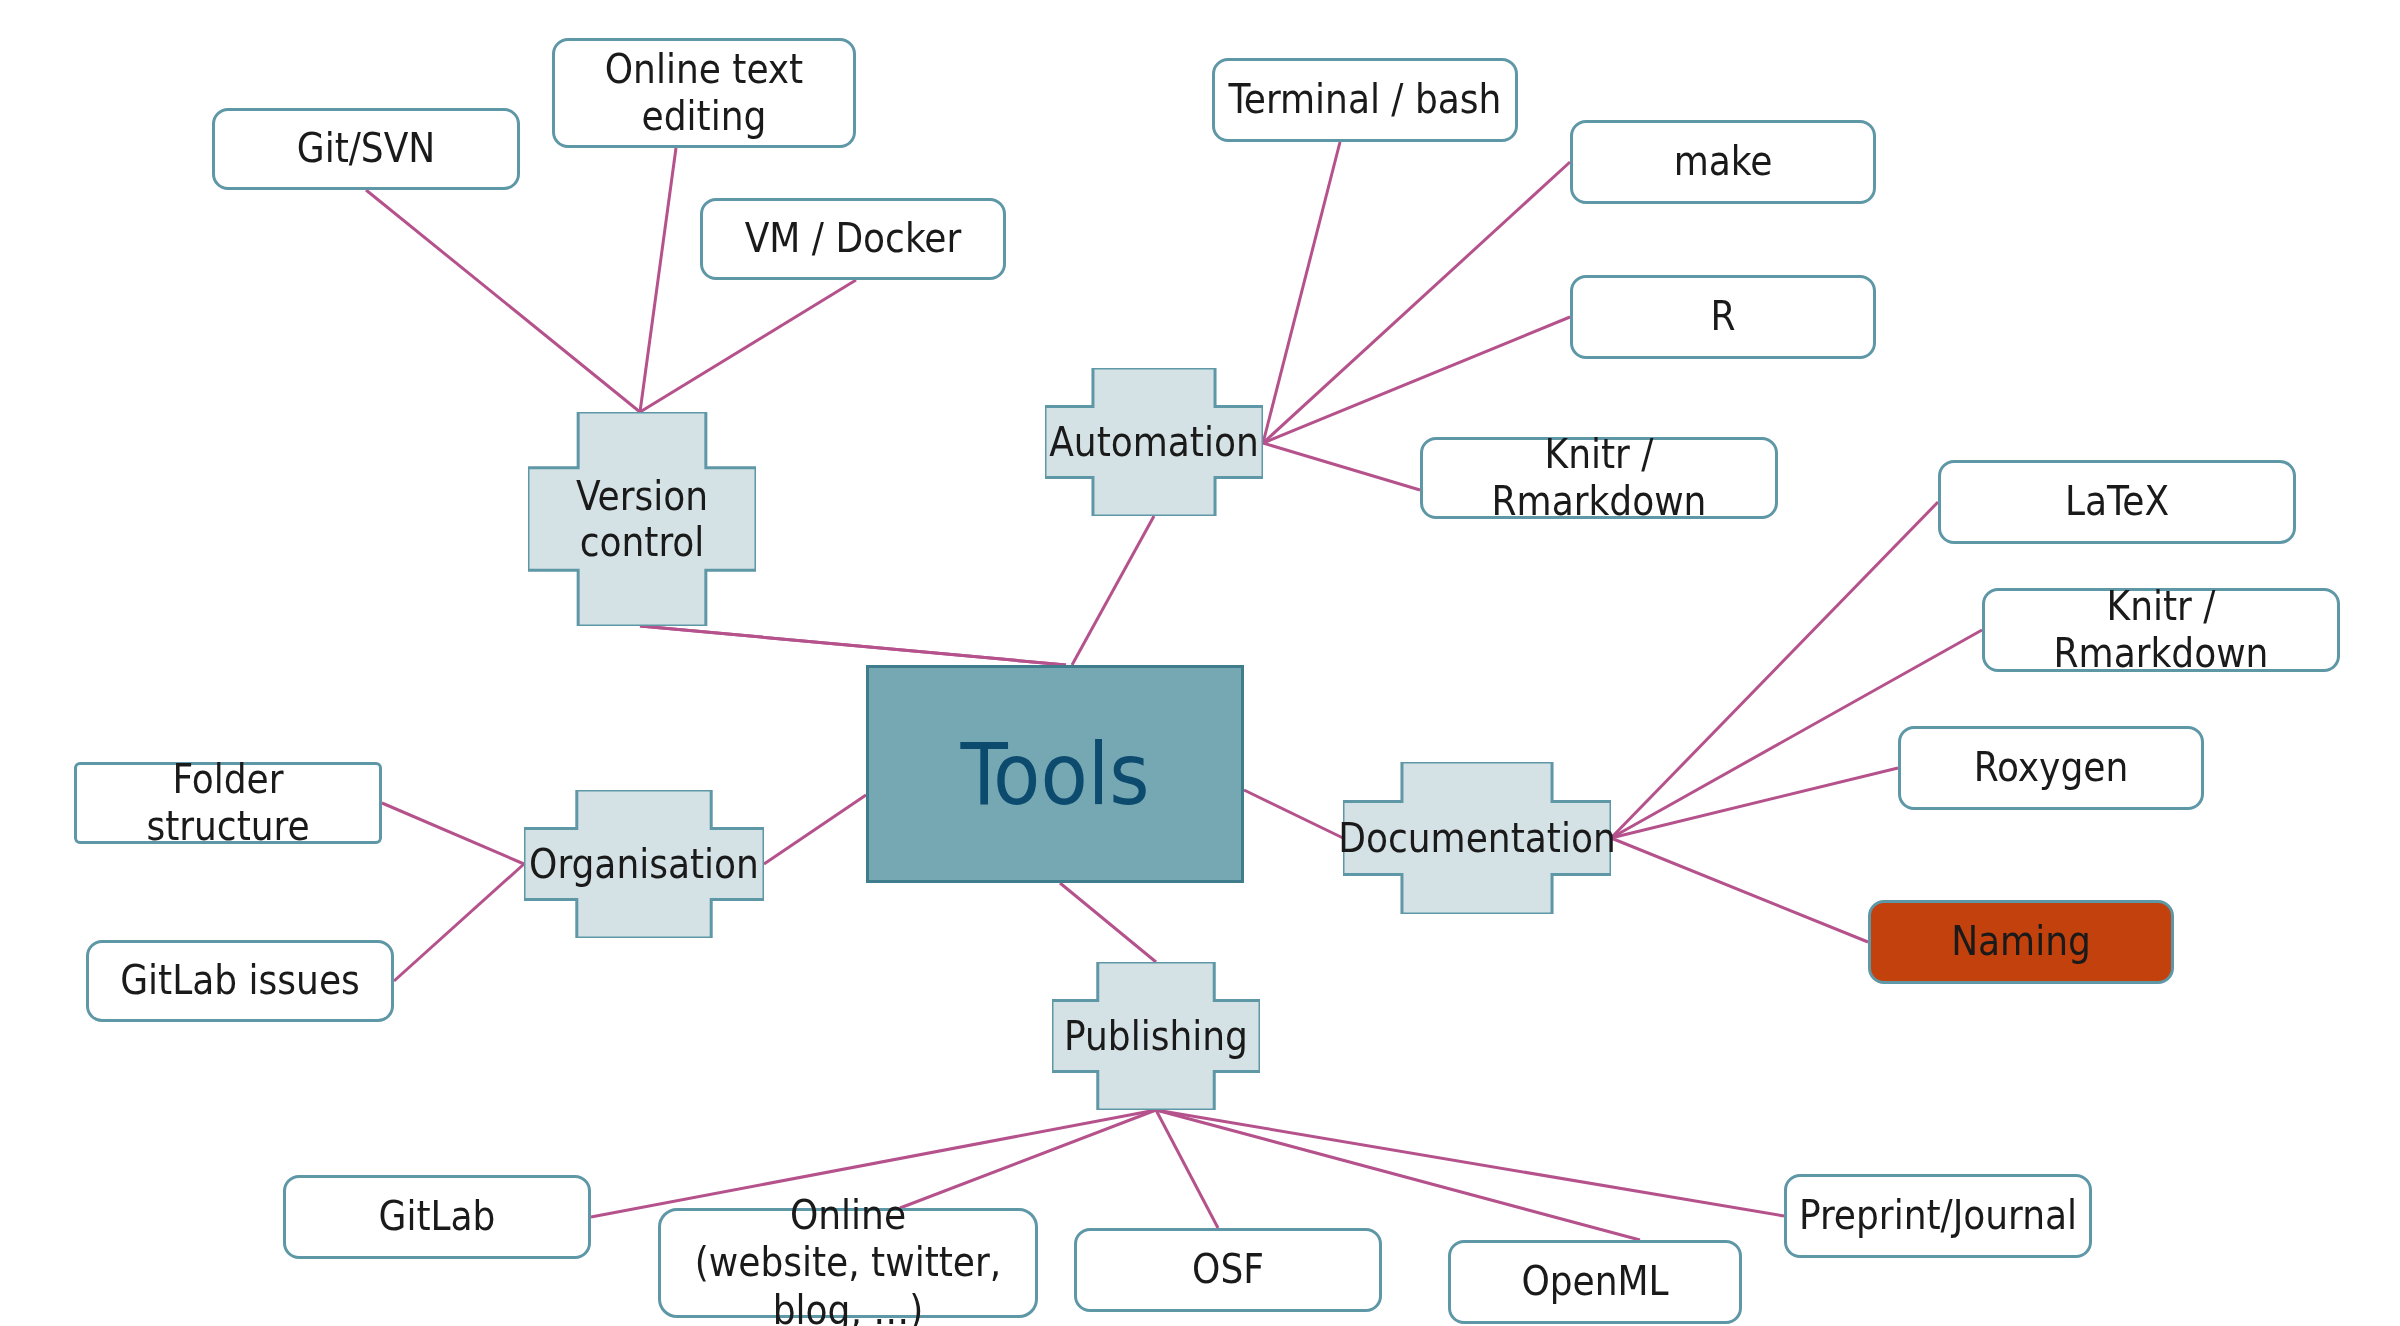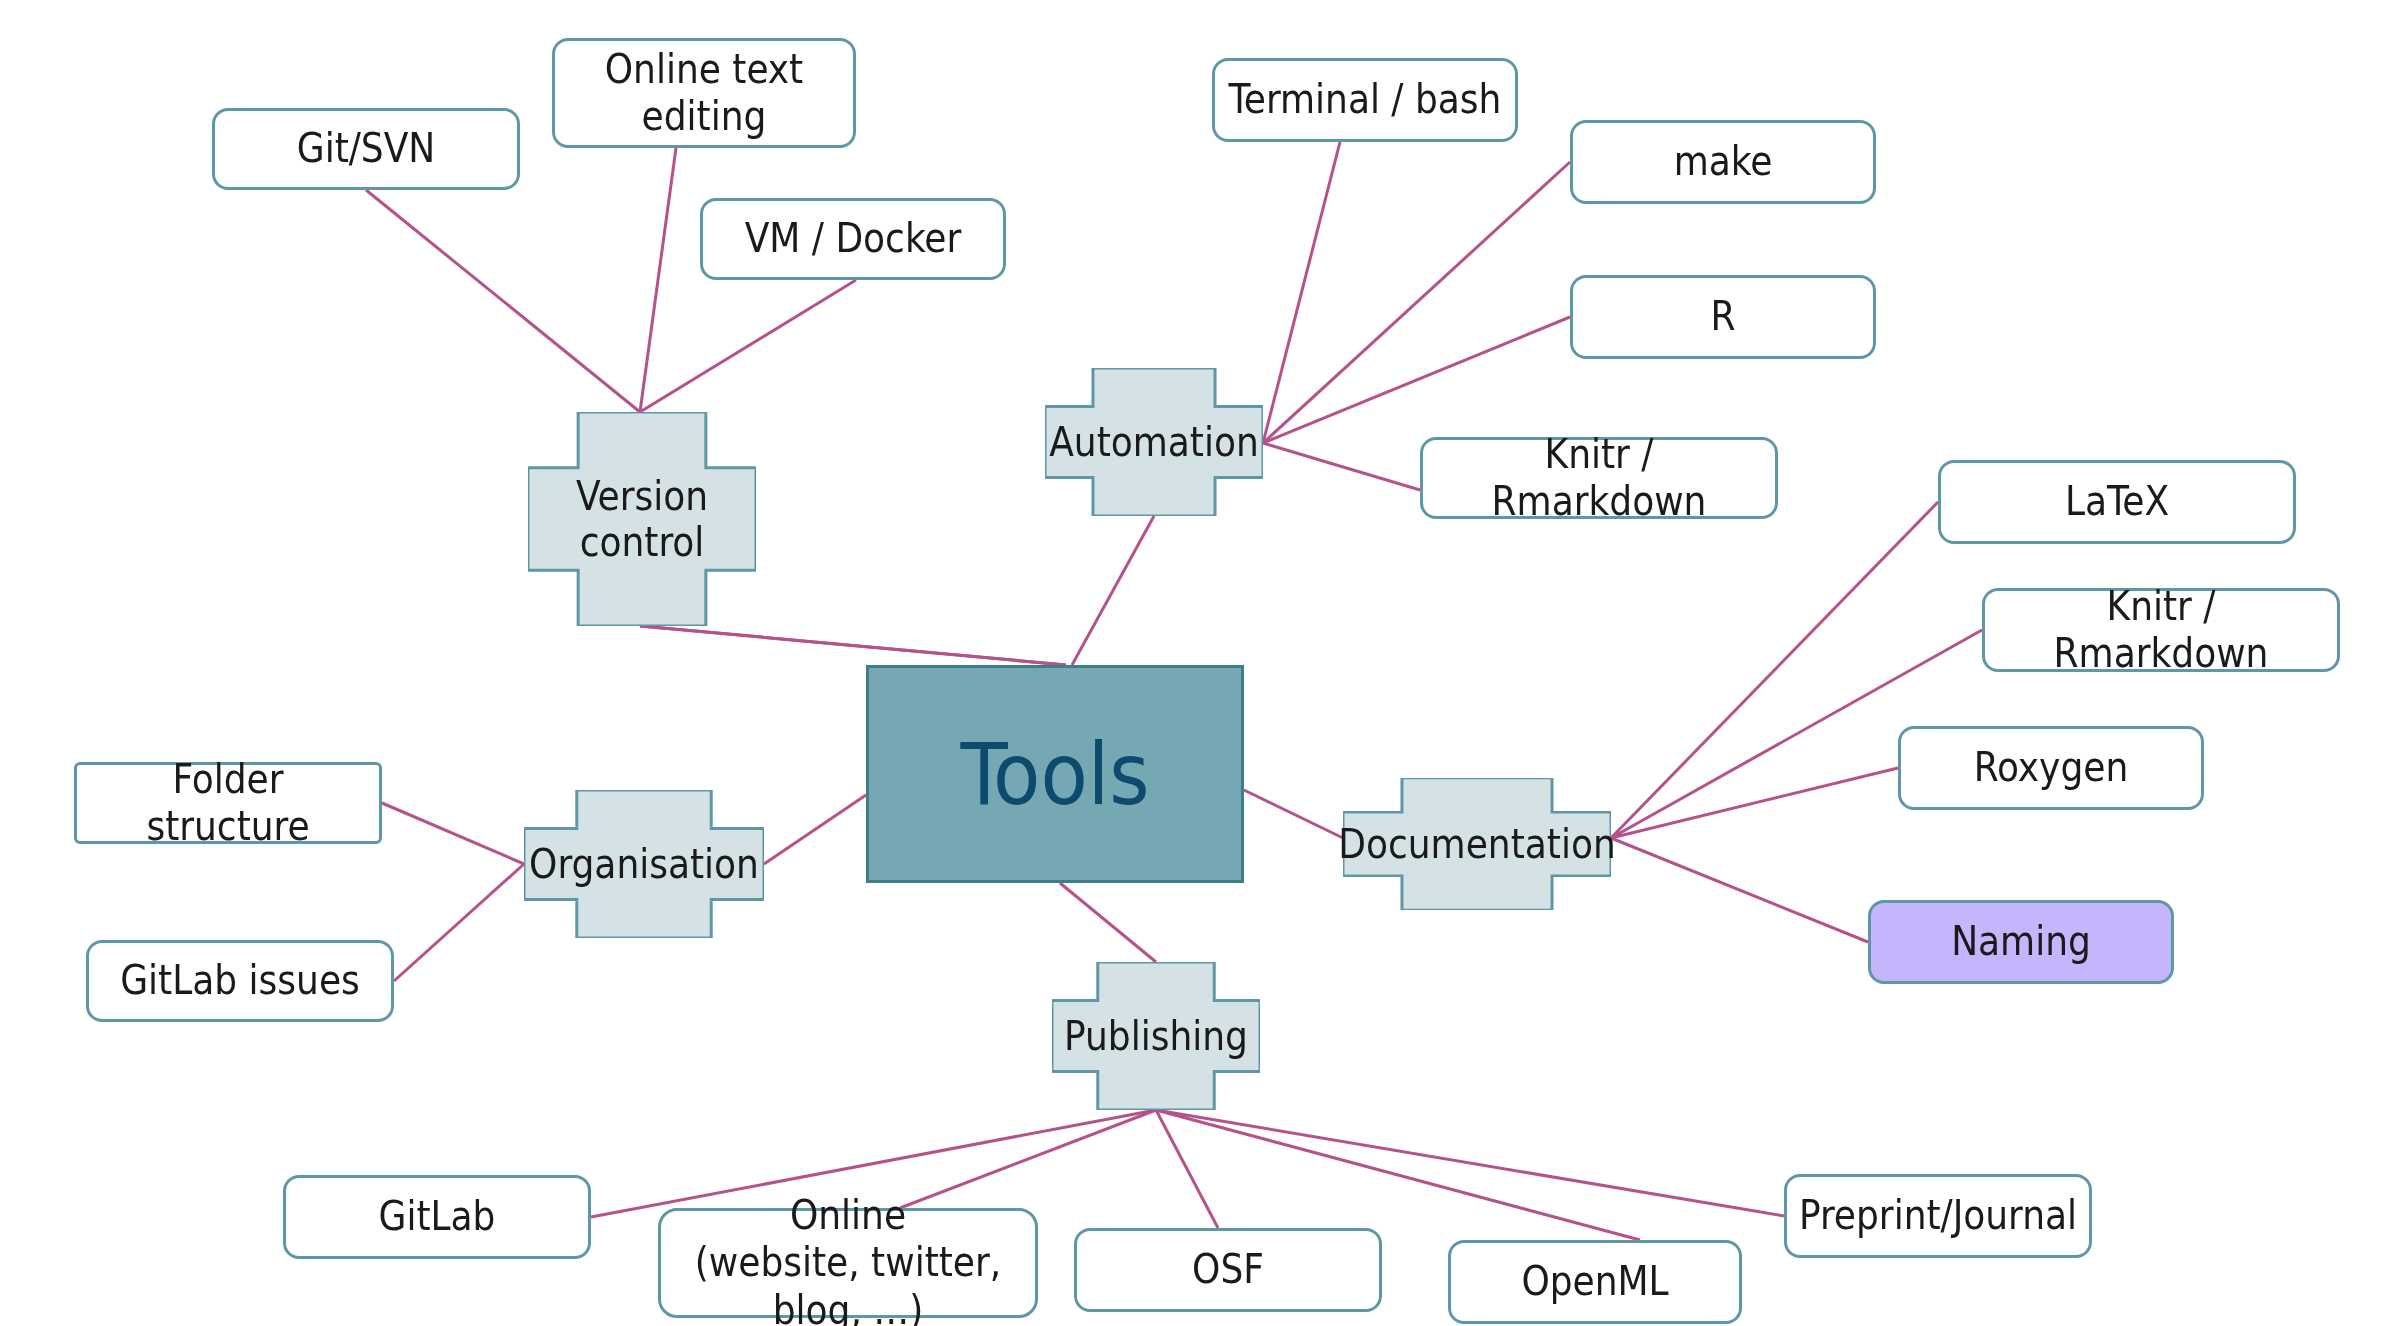--- a/index.html
+++ b/index.html
@@ -133,21 +133,21 @@
           <path d="M 47.96 0 H 170.04 V 38.480000000000004 H 218 V 109.52 H 170.04 V 148 H 47.96 V 109.52 H 0 V 38.480000000000004 H 47.96 Z" fill="#d5e2e5" stroke="#5e97a6" stroke-width="3"></path>
         </svg>
         <div class="cross-label">Automation</div>
       </div>
       <div class="cross-wrap" style="left: 524px; top: 790px; width: 240px; height: 148px;">
         <svg viewBox="0 0 240 148" preserveAspectRatio="none">
           <path d="M 52.8 0 H 187.2 V 38.480000000000004 H 240 V 109.52 H 187.2 V 148 H 52.8 V 109.52 H 0 V 38.480000000000004 H 52.8 Z" fill="#d5e2e5" stroke="#5e97a6" stroke-width="3"></path>
         </svg>
         <div class="cross-label">Organisation</div>
       </div>
-      <div class="cross-wrap" style="left: 1343px; top: 762px; width: 268px; height: 132px; margin-top: 16px;">
+      <div class="cross-wrap" style="left: 1343px; top: 762px; width: 268px; height: 152px;">
         <svg viewBox="0 0 268 152" preserveAspectRatio="none">
           <path d="M 58.96 0 H 209.04 V 39.52 H 268 V 112.47999999999999 H 209.04 V 152 H 58.96 V 112.47999999999999 H 0 V 39.52 H 58.96 Z" fill="#d5e2e5" stroke="#5e97a6" stroke-width="3"></path>
         </svg>
         <div class="cross-label">Documentation</div>
       </div>
       <div class="cross-wrap" style="left: 1052px; top: 962px; width: 208px; height: 148px;">
         <svg viewBox="0 0 208 148" preserveAspectRatio="none">
           <path d="M 45.76 0 H 162.24 V 38.480000000000004 H 208 V 109.52 H 162.24 V 148 H 45.76 V 109.52 H 0 V 38.480000000000004 H 45.76 Z" fill="#d5e2e5" stroke="#5e97a6" stroke-width="3"></path>
         </svg>
         <div class="cross-label">Publishing</div>
@@ -158,21 +158,21 @@
       <div class="node leaf" style="left: 700px; top: 198px; width: 306px; height: 82px; background: rgb(255, 255, 255); border-color: rgb(94, 151, 166);"><span>VM / Docker</span></div>
       <div class="node leaf" style="left: 1212px; top: 58px; width: 306px; height: 84px; background: rgb(255, 255, 255); border-color: rgb(94, 151, 166);"><span>Terminal / bash</span></div>
       <div class="node leaf" style="left: 1570px; top: 120px; width: 306px; height: 84px; background: rgb(255, 255, 255); border-color: rgb(94, 151, 166);"><span>make</span></div>
       <div class="node leaf" style="left: 1570px; top: 275px; width: 306px; height: 84px; background: rgb(255, 255, 255); border-color: rgb(94, 151, 166);"><span>R</span></div>
       <div class="node leaf" style="left: 1420px; top: 437px; width: 358px; height: 82px; background: rgb(255, 255, 255); border-color: rgb(94, 151, 166);"><span>Knitr / Rmarkdown</span></div>
       <div class="node leaf" style="left: 74px; top: 762px; width: 308px; height: 82px; background: rgb(255, 255, 255); border-color: rgb(94, 151, 166); border-radius: 6px;"><span>Folder structure</span></div>
       <div class="node leaf" style="left: 86px; top: 940px; width: 308px; height: 82px; background: rgb(255, 255, 255); border-color: rgb(94, 151, 166);"><span>GitLab issues</span></div>
       <div class="node leaf" style="left: 1938px; top: 460px; width: 358px; height: 84px; background: rgb(255, 255, 255); border-color: rgb(94, 151, 166);"><span>LaTeX</span></div>
       <div class="node leaf" style="left: 1982px; top: 588px; width: 358px; height: 84px; background: rgb(255, 255, 255); border-color: rgb(94, 151, 166);"><span>Knitr / Rmarkdown</span></div>
       <div class="node leaf" style="left: 1898px; top: 726px; width: 306px; height: 84px; background: rgb(255, 255, 255); border-color: rgb(94, 151, 166);"><span>Roxygen</span></div>
-      <div class="node leaf" style="left: 1868px; top: 900px; width: 306px; height: 84px; background: #c4b5fd; border-color: rgb(94, 151, 166);"><span>Naming</span></div>
+      <div class="node leaf" style="left: 1868px; top: 900px; width: 306px; height: 84px; background: #c2410c; border-color: rgb(94, 151, 166);"><span>Naming</span></div>
       <div class="node leaf" style="left: 283px; top: 1175px; width: 308px; height: 84px; background: rgb(255, 255, 255); border-color: rgb(94, 151, 166);"><span>GitLab</span></div>
       <div class="node leaf" style="left: 658px; top: 1208px; width: 380px; height: 110px; background: rgb(255, 255, 255); border-color: rgb(94, 151, 166); border-radius: 19px;"><span>Online
 (website, twitter, blog, …)</span></div>
       <div class="node leaf" style="left: 1074px; top: 1228px; width: 308px; height: 84px; background: rgb(255, 255, 255); border-color: rgb(94, 151, 166);"><span>OSF</span></div>
       <div class="node leaf" style="left: 1448px; top: 1240px; width: 294px; height: 84px; background: rgb(255, 255, 255); border-color: rgb(94, 151, 166);"><span>OpenML</span></div>
       <div class="node leaf" style="left: 1784px; top: 1174px; width: 308px; height: 84px; background: rgb(255, 255, 255); border-color: rgb(94, 151, 166);"><span>Preprint/Journal</span></div>
     </div>
 
 </div>
 

